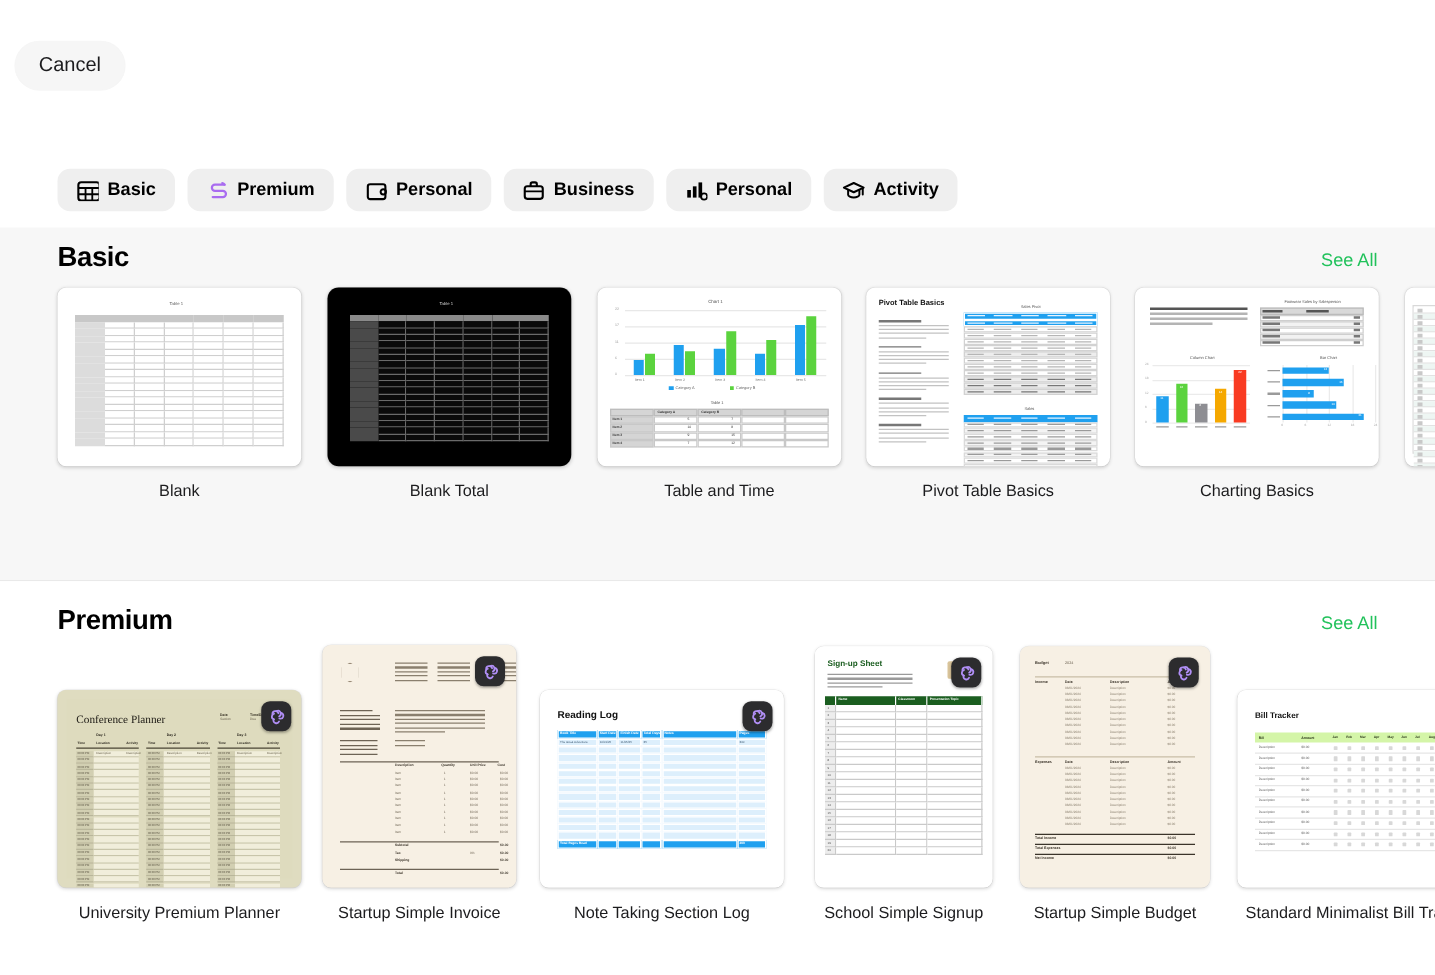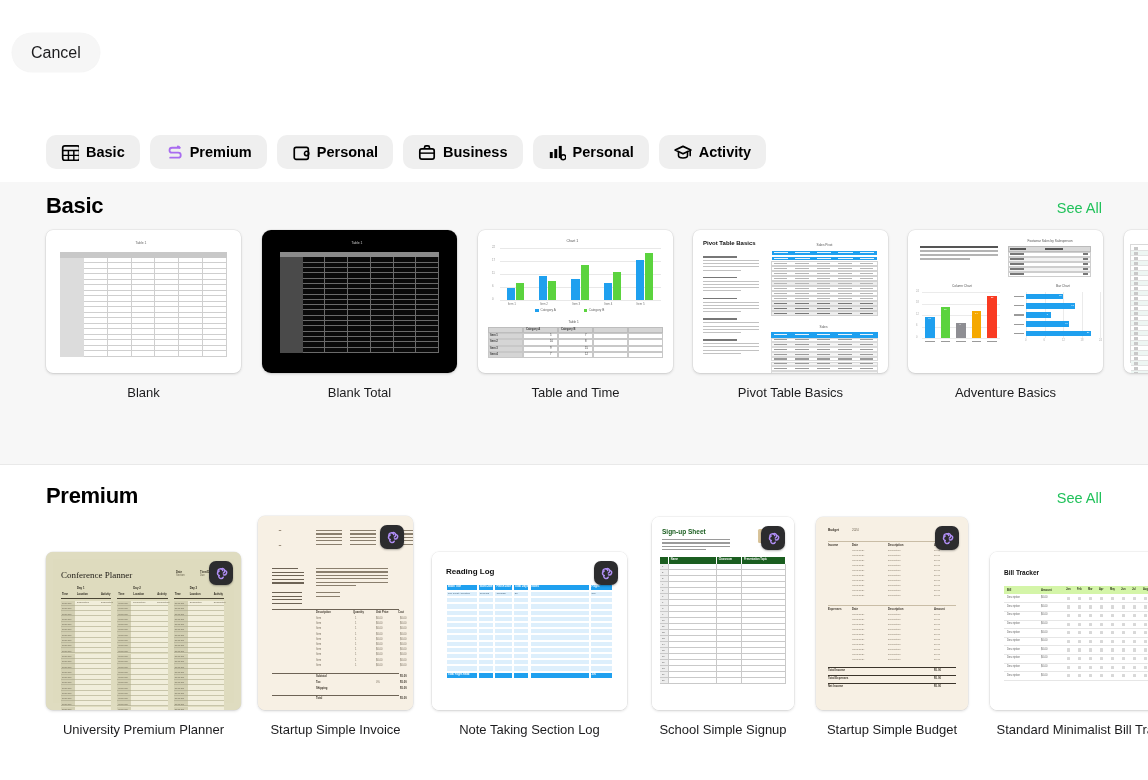--- a/index.html
+++ b/index.html
@@ -741,21 +741,21 @@
               <div style="position:absolute;left:106px;top:84.40000000000002px;width:10px;height:1.2px;background:#9a9a9a;"></div>
               <div style="position:absolute;left:138.66666666666666px;top:83.70000000000002px;font-size:2.4px;color:#fff;font-weight:normal;white-space:nowrap;line-height:1;">8</div>
               <div style="position:absolute;left:118px;top:91.44px;width:43.16666666666667px;height:5.52px;background:#1fa0ef;"></div>
               <div style="position:absolute;left:106px;top:93.60000000000001px;width:10px;height:1.2px;background:#9a9a9a;"></div>
               <div style="position:absolute;left:157.16666666666669px;top:92.9px;font-size:2.4px;color:#fff;font-weight:normal;white-space:nowrap;line-height:1;">14</div>
               <div style="position:absolute;left:118px;top:100.64px;width:64.75px;height:5.52px;background:#1fa0ef;"></div>
               <div style="position:absolute;left:106px;top:102.80000000000001px;width:10px;height:1.2px;background:#9a9a9a;"></div>
               <div style="position:absolute;left:178.75px;top:102.10000000000001px;font-size:2.4px;color:#fff;font-weight:normal;white-space:nowrap;line-height:1;">21</div>
             </div>
           </div>
-          <div class="caption">Adventure Basics</div>
+          <div class="caption">Charting Basics</div>
         </div>
         <div class="card" style="position:absolute;left:1078px;top:0;width:195px;">
           <div class="thumb" style="width:195px;height:143px;background:#fff;">
             <div style="position:absolute;left:0;top:0;width:195px;height:143px;overflow:hidden;">
               <div style="position:absolute;left:6px;top:14px;width:187px;height:119px;background:#fff;border:0.6px solid #d9d9d9;"></div>
               <div style="position:absolute;left:7px;top:16px;width:185px;height:5px;background:#fff;border-bottom:0.4px solid #e2e2e2;"></div>
               <div style="position:absolute;left:10px;top:17.4px;width:4px;height:2.4px;background:#c8c8c8;"></div>
               <div style="position:absolute;left:7px;top:21px;width:185px;height:5px;background:#eef6f3;border-bottom:0.4px solid #e2e2e2;"></div>
               <div style="position:absolute;left:10px;top:22.4px;width:4px;height:2.4px;background:#c8c8c8;"></div>
               <div style="position:absolute;left:7px;top:26px;width:185px;height:5px;background:#fff;border-bottom:0.4px solid #e2e2e2;"></div>

